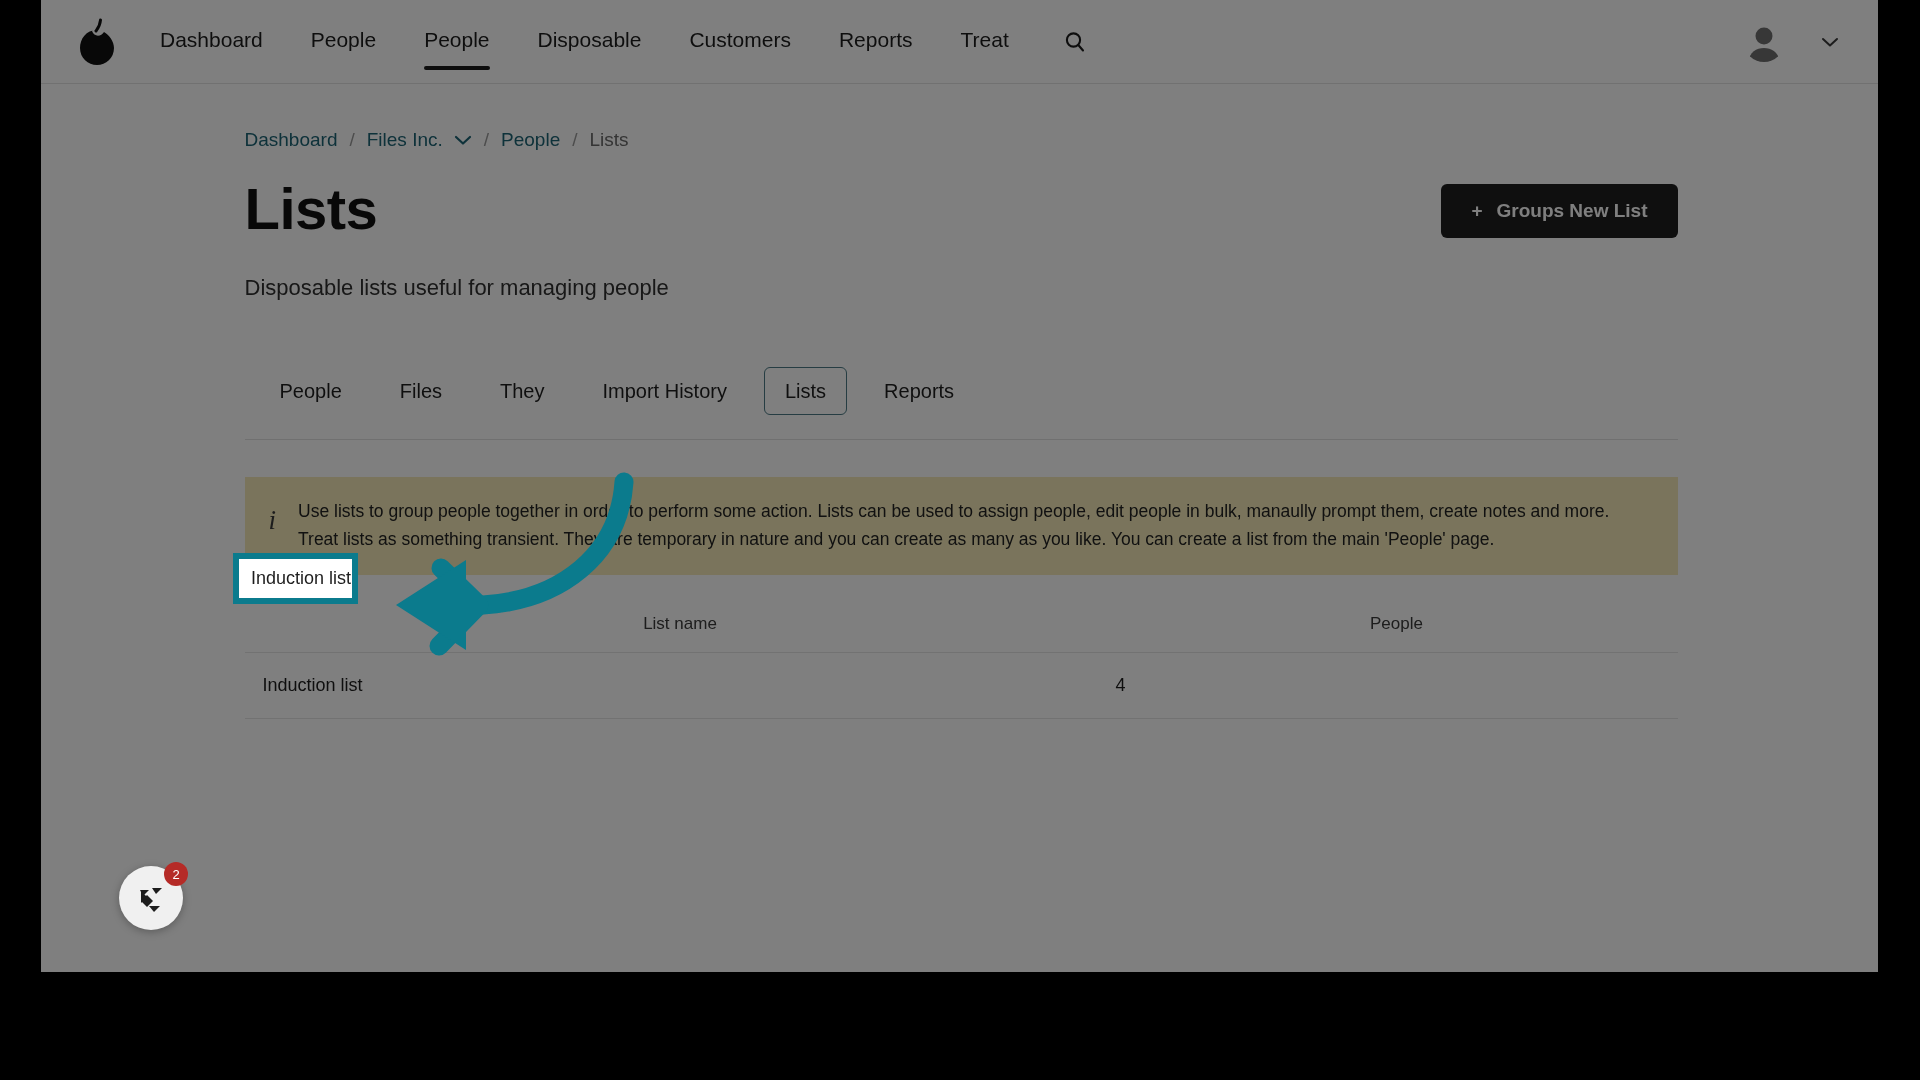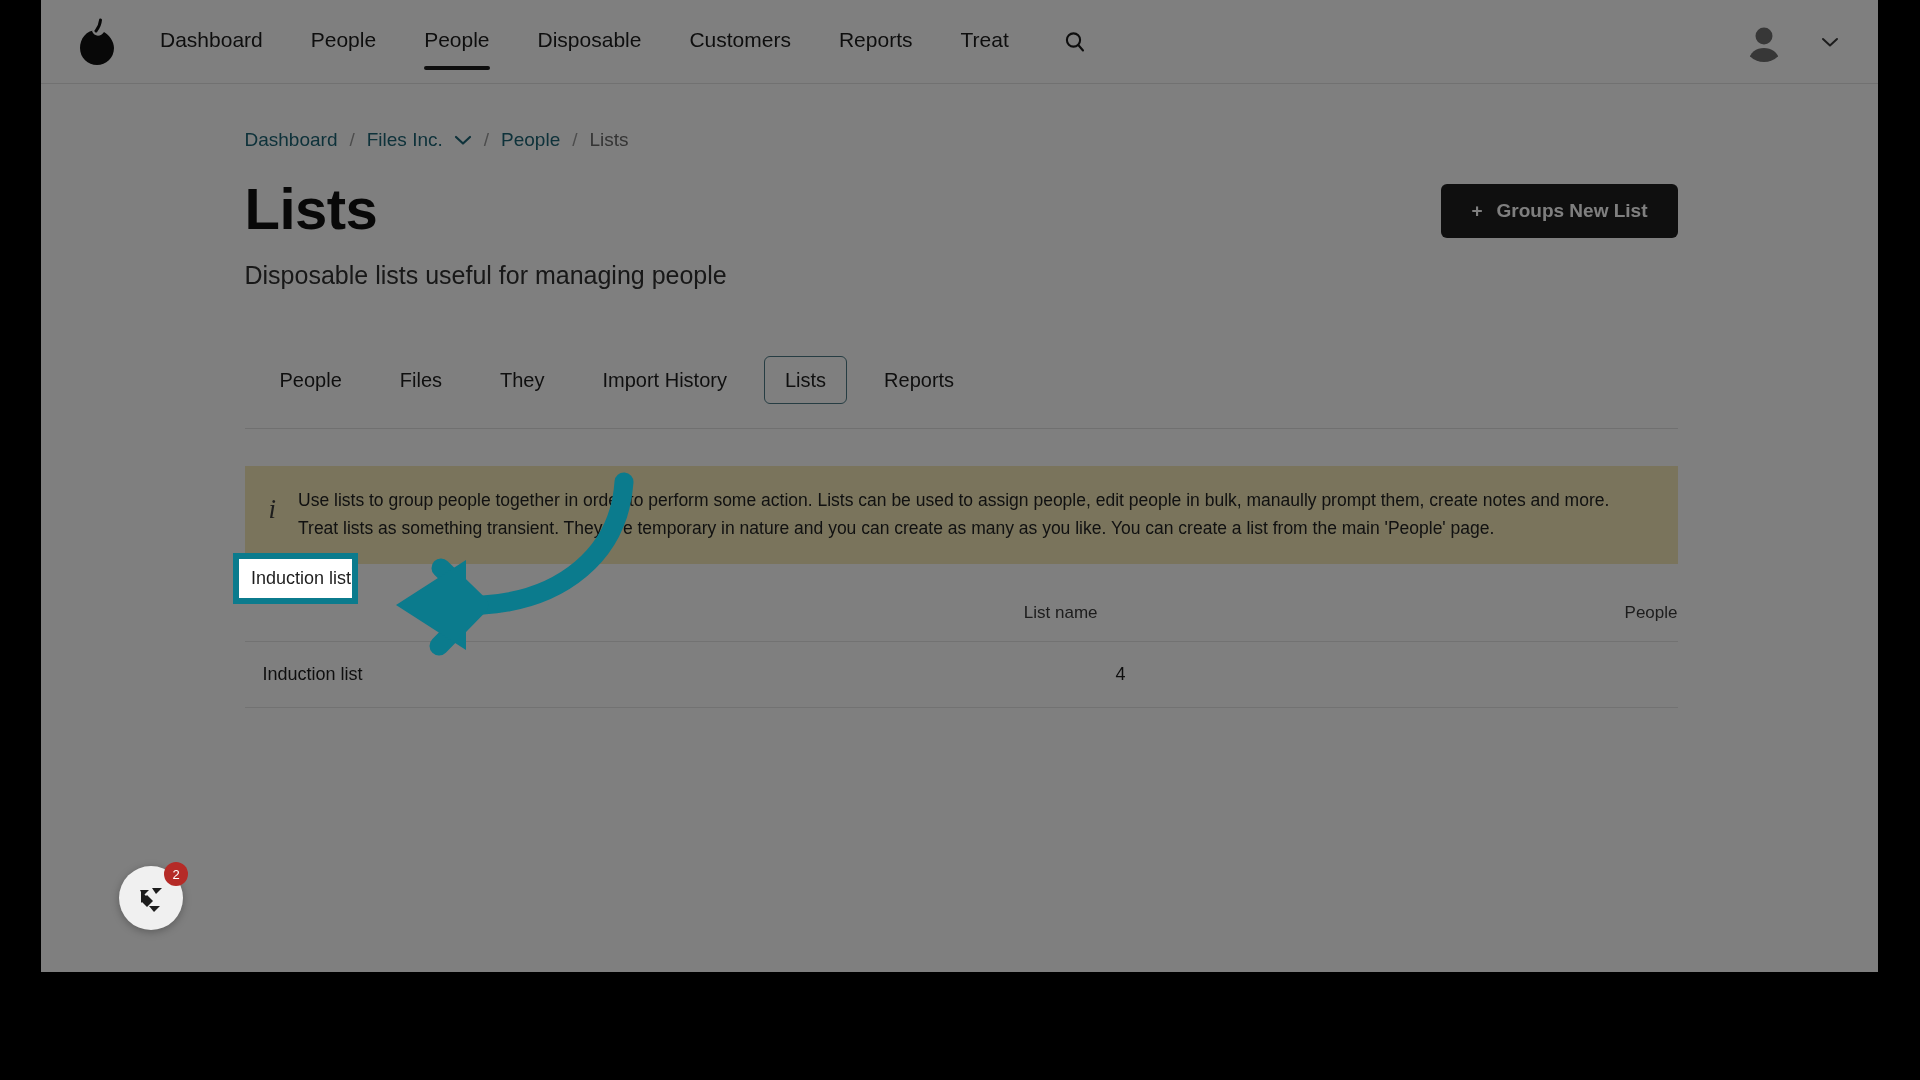--- a/index.html
+++ b/index.html
@@ -121,23 +121,23 @@
     margin-top: 26px;
   }
   #page-title {
     font-size: 58px;
     font-weight: 700;
     color: #111;
     letter-spacing: -0.5px;
     line-height: 62px;
   }
   #page-subtitle {
-    font-size: 25px;
+    font-size: 22px;
     color: #303030;
-    margin-top: 21px;
+    margin-top: 35px;
   }
   #create-btn {
     margin-top: 6px;
     background: #1f1f1f;
     color: #ffffff;
     border: none;
     border-radius: 6px;
     font-size: 19px;
     font-weight: 700;
     padding: 0 30px;
@@ -187,21 +187,21 @@
     line-height: 30px;
     margin-right: 22px;
     margin-top: 8px;
     flex: 0 0 auto;
   }
   #banner .banner-text { font-size: 17.5px; color: #232323; line-height: 28px; }
 
   
   #table { margin-top: 23px; width: 100%; border-collapse: collapse; }
   #table th {
-    text-align: right;
+    text-align: center;
     font-size: 17px;
     font-weight: 400;
     color: #3b3b3b;
     padding: 16px 0 18px 18px;
     border-bottom: 1px solid #e4e4e4;
   }
   #table td {
     font-size: 18px;
     color: #1d1d1d;
     padding: 22px 0 22px 18px;

